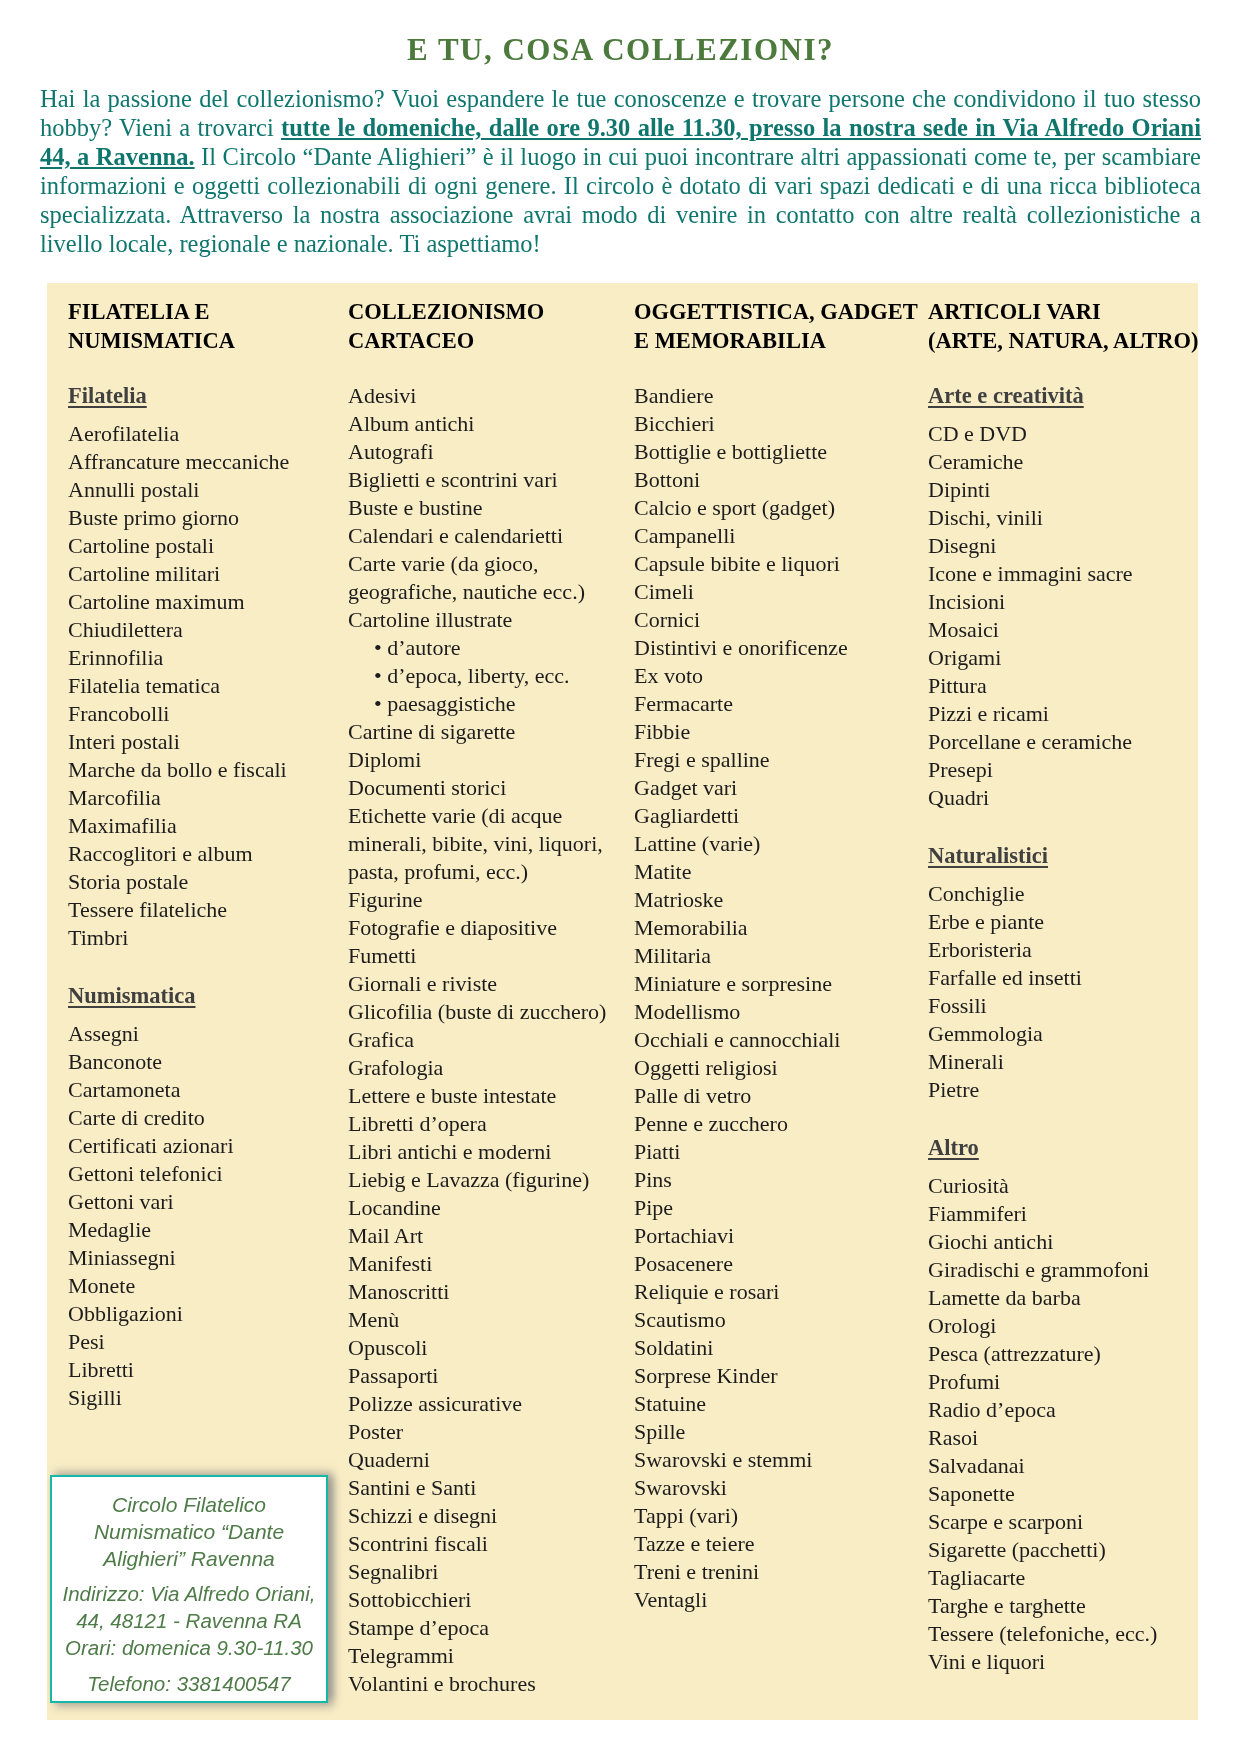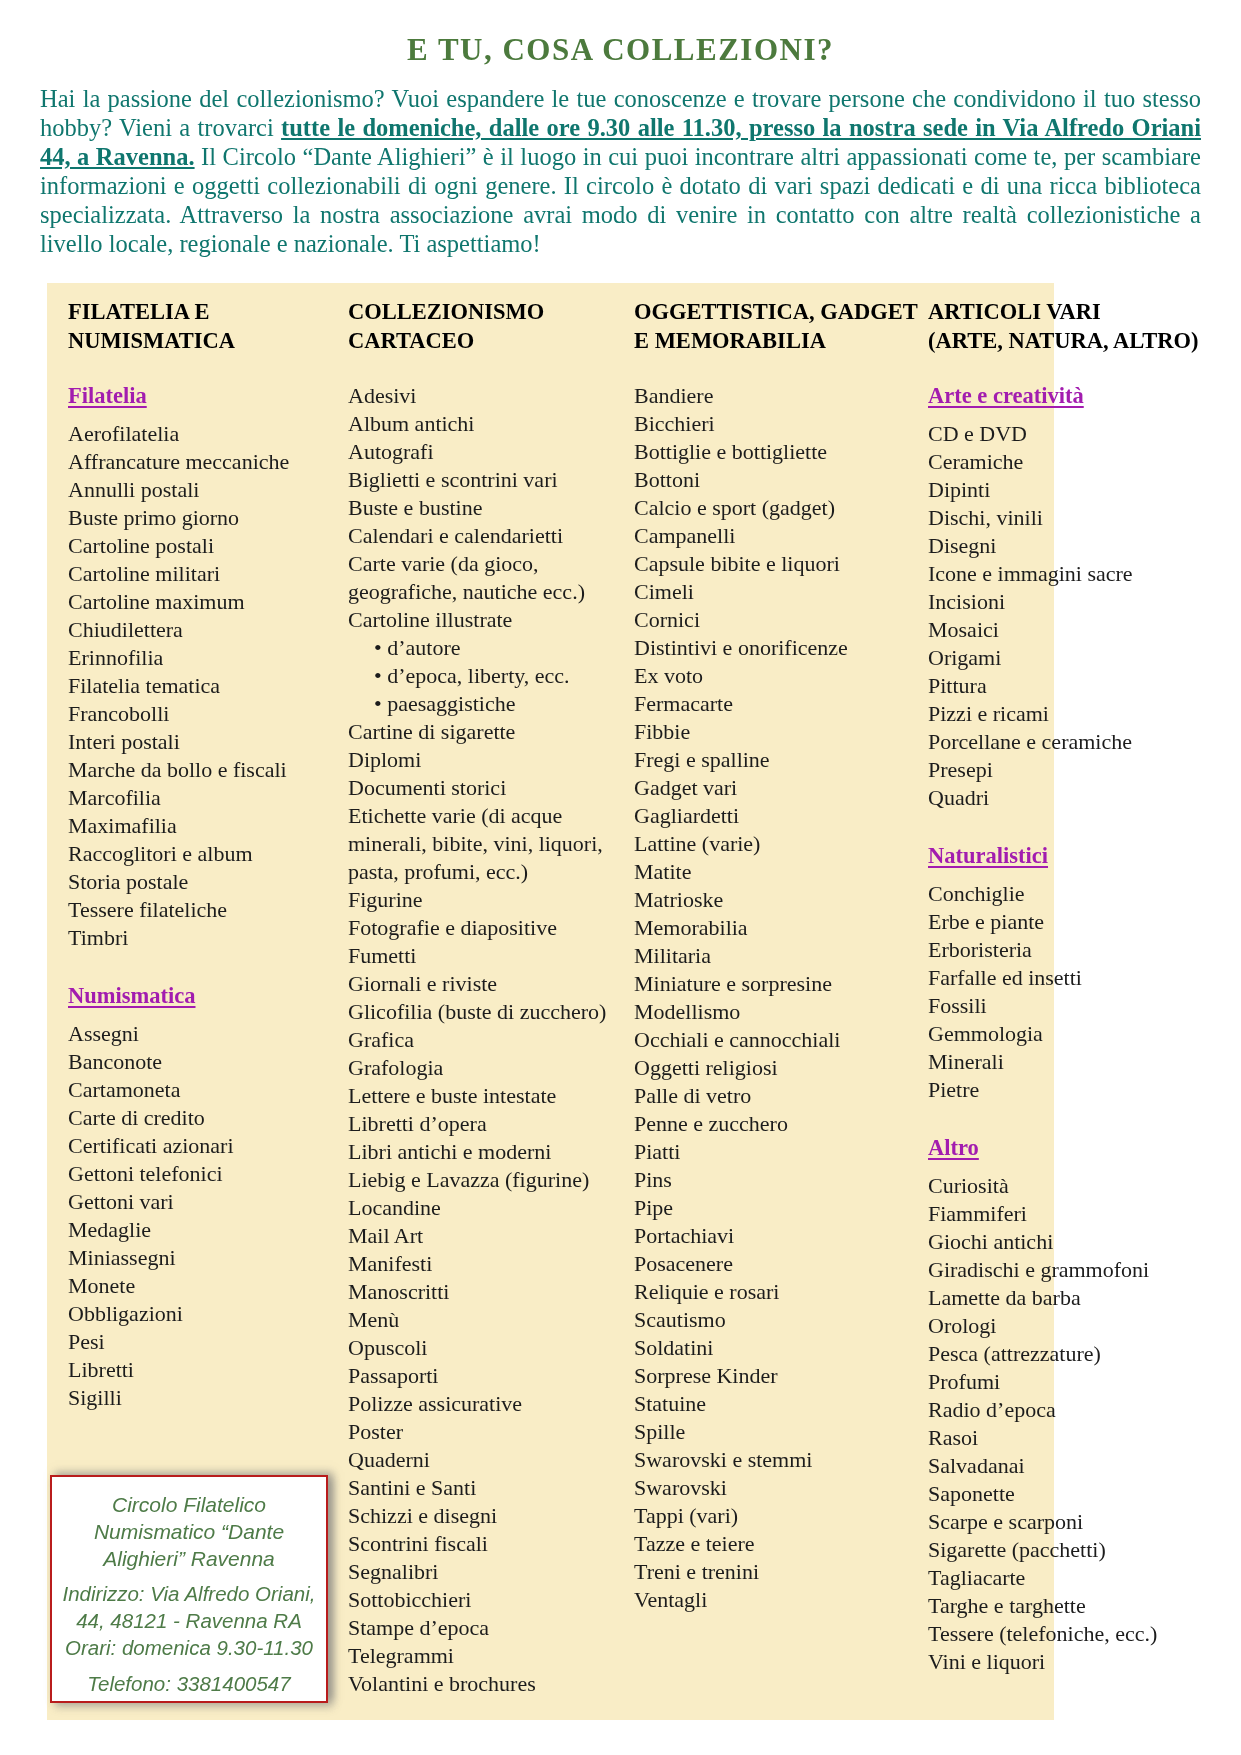--- a/index.html
+++ b/index.html
@@ -17,49 +17,49 @@
     font-size:31px;font-weight:bold;letter-spacing:1.5px;
     color:var(--green,#4c7a3d);
   }
   .intro{
     position:absolute;top:84px;left:40px;width:1161px;
     margin:0;font-size:24.5px;line-height:29px;
     text-align:justify;color:#0f766e;
   }
   .intro .hl{font-weight:bold;text-decoration:underline;}
   .panel{
-    position:absolute;left:47px;top:283px;width:1007px;height:1437px;
+    position:absolute;left:47px;top:283px;width:1151px;height:1437px;
     background:var(--beige,#f9edc6);
     box-sizing:border-box;
     padding:14px 18px 18px 21px;
     display:grid;
     grid-template-columns:266px 272px 280px 252px;
     column-gap:14px;
   }
   .col{min-width:0;}
   .col h2{
     margin:0 0 27px 0;
     font-size:22.5px;line-height:29px;font-weight:bold;color:#000;
   }
   .col h3{
     margin:30px 0 10px 0;
-    font-size:22.5px;line-height:28px;font-weight:bold;color:#a21caf;
+    font-size:22.5px;line-height:28px;font-weight:bold;color:#404040;
     text-decoration:underline;
     text-underline-offset:3px;
   }
   .group:first-of-type h3{margin-top:0;}
   .item{font-size:22px;line-height:28px;color:#1c1c1c;}
   .ln{display:block;white-space:nowrap;}
   .item.bullet{padding-left:26px;}
   .item.bullet .ln::before{content:"• ";}
   .contact{
     position:absolute;left:50px;top:1475px;width:278px;height:228px;
     box-sizing:border-box;
     background:#ffffff;
-    border:2px solid #b91c1c;
+    border:2px solid #14b8a6;
     box-shadow:5px -3px 8px rgba(120,120,120,.55),5px 4px 8px rgba(120,120,120,.45);
     font-family:"Liberation Sans","DejaVu Sans",sans-serif;
     font-style:italic;
     color:var(--contact-green,#4e7b48);
     text-align:center;
   }
   .contact p{white-space:pre-line;}
   .contact .c-name{margin:14px 8px 8px;font-size:21px;line-height:27px;}
   .contact .c-line{margin:0 4px;font-size:20.5px;line-height:27px;}
   .contact .c-phone{margin-top:9px;font-style:italic;}

